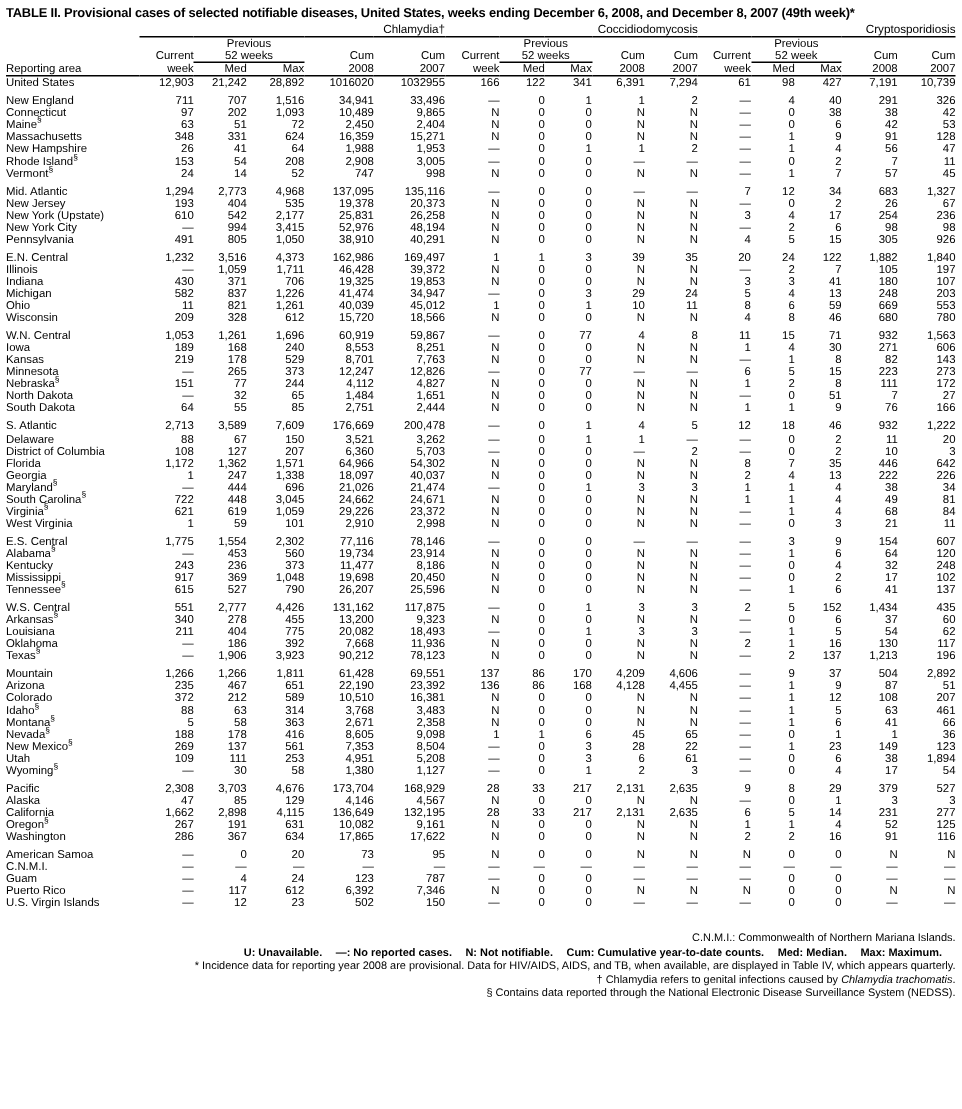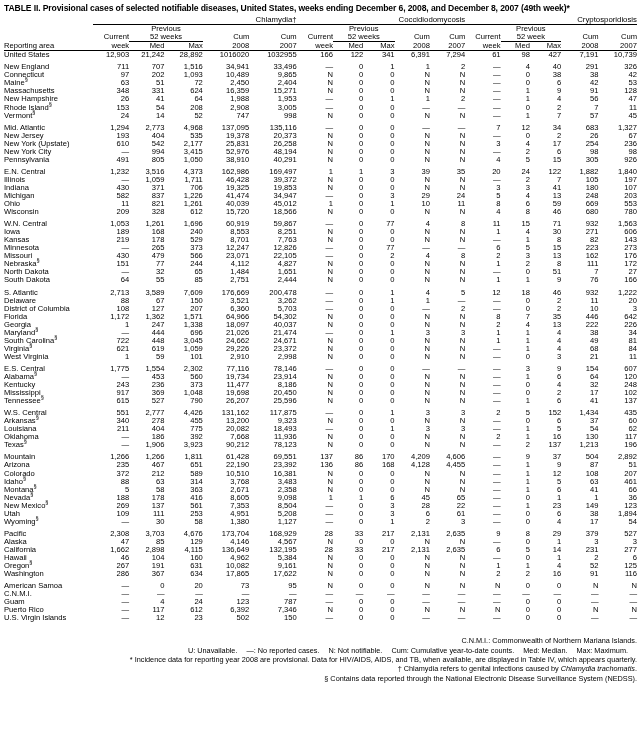--- a/index.html
+++ b/index.html
@@ -15,21 +15,21 @@
   .grp{text-align:center;font-weight:700;font-size:7.8px;padding-bottom:1px;}
   .rule-bot{border-bottom:1.1px solid #000;text-align:right;}
   .thin-bot{border-bottom:0.8px solid #000;}
   .hdr-cell{text-align:right;font-weight:700;font-size:7.6px;padding-right:3px;line-height:8.2px;}
   .hdr-center{text-align:center;font-weight:700;font-size:7.6px;line-height:8.2px;}
   .sp{height:4px;}
   .sp td{height:4px;font-size:0;line-height:0;}
   sup{font-size:5.6px;vertical-align:super;line-height:0;}
   .foot{font-size:7.3px;line-height:9.3px;margin-top:14px;text-align:right;}
   .foot div{white-space:nowrap;}
-  .legend span{margin-right:9px;}
+  .legend span{margin-right:9px;font-weight:bold;}
   i{font-style:italic;}
   .topline{border-top:1.2px solid #000;}
 </style>
 </head>
 <body>
 
 <div class="page">
 
   <div class="title">TABLE II. Provisional cases of selected notifiable diseases, United States, weeks ending December 6, 2008, and December 8, 2007 (49th week)*</div>
 
@@ -529,38 +529,20 @@
           <td class="num">77</td>
           <td class="num">—</td>
           <td class="num">—</td>
           <td class="num">6</td>
           <td class="num">5</td>
           <td class="num">15</td>
           <td class="num">223</td>
           <td class="num">273</td>
         </tr>
         <tr>
-          <td class="area">Missouri</td>
-          <td class="num">430</td>
-          <td class="num">479</td>
-          <td class="num">566</td>
-          <td class="num">23,071</td>
-          <td class="num">22,105</td>
-          <td class="num">—</td>
-          <td class="num">0</td>
-          <td class="num">2</td>
-          <td class="num">4</td>
-          <td class="num">8</td>
-          <td class="num">2</td>
-          <td class="num">3</td>
-          <td class="num">13</td>
-          <td class="num">162</td>
-          <td class="num">176</td>
-        </tr>
-        <tr>
           <td class="area">Nebraska<sup>§</sup></td>
           <td class="num">151</td>
           <td class="num">77</td>
           <td class="num">244</td>
           <td class="num">4,112</td>
           <td class="num">4,827</td>
           <td class="num">N</td>
           <td class="num">0</td>
           <td class="num">0</td>
           <td class="num">N</td>
@@ -1174,38 +1156,20 @@
           <td class="num">217</td>
           <td class="num">2,131</td>
           <td class="num">2,635</td>
           <td class="num">6</td>
           <td class="num">5</td>
           <td class="num">14</td>
           <td class="num">231</td>
           <td class="num">277</td>
         </tr>
         <tr>
-          <td class="area">Hawaii</td>
-          <td class="num">46</td>
-          <td class="num">104</td>
-          <td class="num">160</td>
-          <td class="num">4,962</td>
-          <td class="num">5,384</td>
-          <td class="num">N</td>
-          <td class="num">0</td>
-          <td class="num">0</td>
-          <td class="num">N</td>
-          <td class="num">N</td>
-          <td class="num">—</td>
-          <td class="num">0</td>
-          <td class="num">1</td>
-          <td class="num">2</td>
-          <td class="num">6</td>
-        </tr>
-        <tr>
           <td class="area">Oregon<sup>§</sup></td>
           <td class="num">267</td>
           <td class="num">191</td>
           <td class="num">631</td>
           <td class="num">10,082</td>
           <td class="num">9,161</td>
           <td class="num">N</td>
           <td class="num">0</td>
           <td class="num">0</td>
           <td class="num">N</td>

